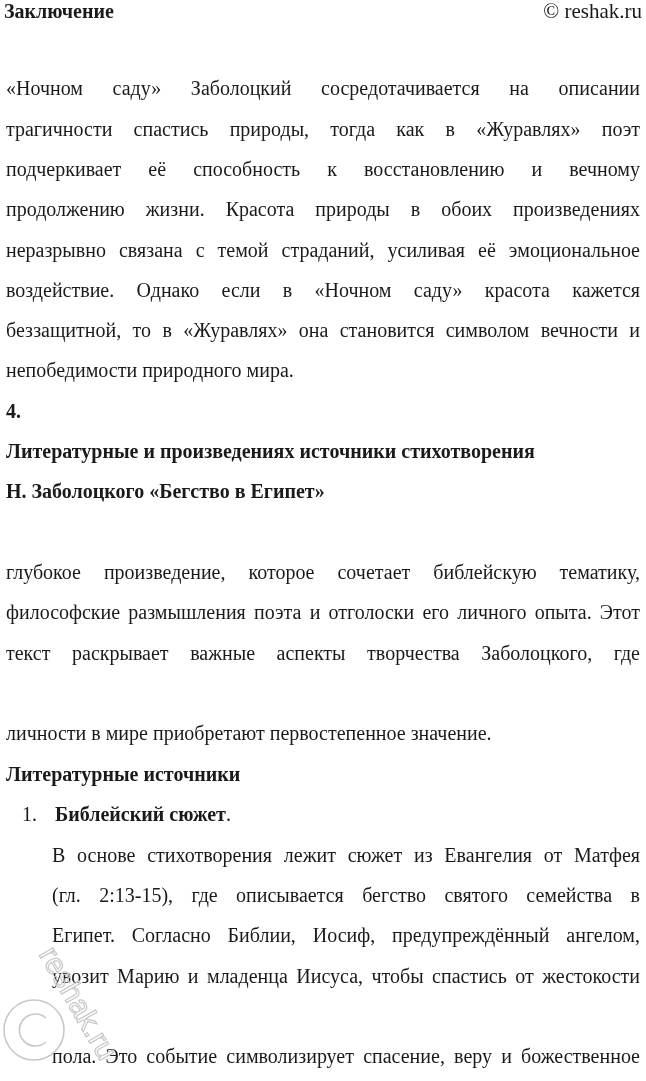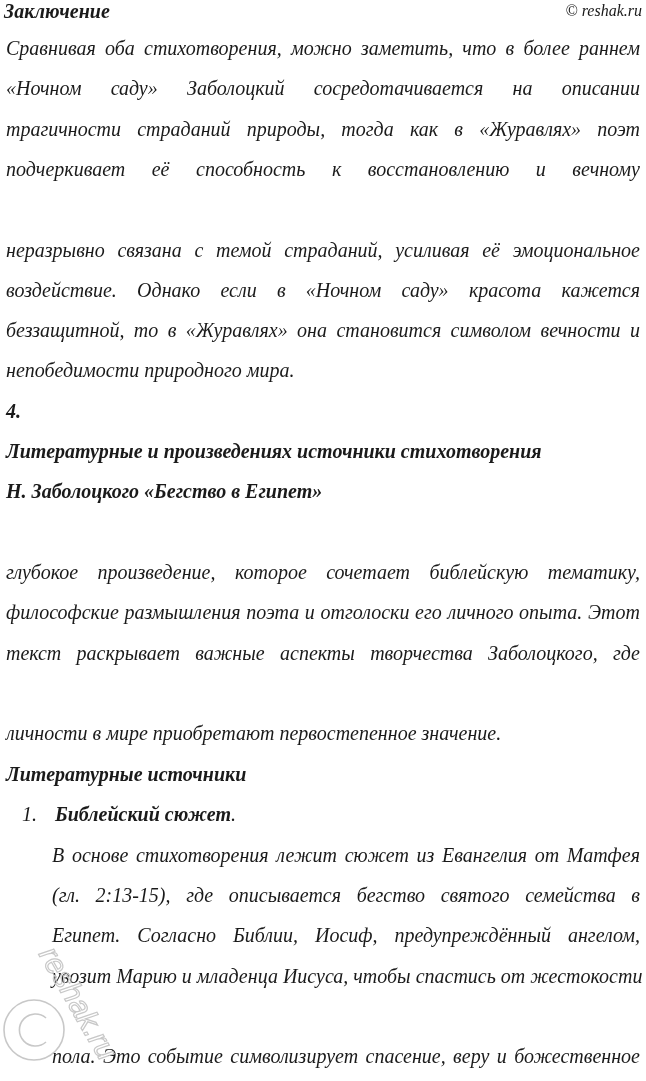--- a/index.html
+++ b/index.html
@@ -1,47 +1,47 @@
 <!DOCTYPE html>
 <html><head>
 <meta charset="utf-8">
 <style>
   html, body { margin: 0; padding: 0; background: #ffffff; }
   body {
     width: 646px; height: 1081px; overflow: hidden; position: relative;
     font-family: "Liberation Serif", "DejaVu Serif", serif;
     color: #1a1a1a;
   }
-  .page { position: absolute; left: 0; top: 0; width: 646px; height: 1021px; font-style: italic; }
+  .page { position: absolute; left: 0; top: 0; width: 646px; height: 1021px; }
   .line {
     position: absolute; left: 6px; right: 6px;
     font-size: 20px; line-height: 24px; white-space: nowrap;
   }
   .just { text-align: justify; text-align-last: justify; }
   .bold { font-weight: bold; }
   .top-title { position: absolute; left: 4px; top: 0px; font-size: 20px; line-height: 22px; font-weight: bold; }
-  .brand { position: absolute; right: 4px; top: 0px; font-size: 16px; line-height: 22px; }
+  .brand { position: absolute; right: 4px; top: 0px; font-size: 21px; line-height: 22px; }
   .indent { left: 52px; }
   .watermark {
     position: absolute; left: -4px; top: 930px; width: 150px; height: 150px;
     pointer-events: none;
   }
 </style>
 </head>
 <body>
 
 <div class="page">
 
   <div class="top-title">Заключение</div>
   <div class="brand">© reshak.ru</div>
 
-  <div class="line just" style="top:36px">Сравнивая оба стихотворения, можно заметить, что в более раннем</div>
   <div class="line just" style="top:76px">«Ночном саду» Заболоцкий сосредотачивается на описании</div>
-  <div class="line just" style="top:117px">трагичности страданий природы, тогда как в «Журавлях» поэт</div>
+  <div class="line just" style="top:117px">трагичности спастись природы, тогда как в «Журавлях» поэт</div>
   <div class="line just" style="top:157px">подчеркивает её способность к восстановлению и вечному</div>
+  <div class="line just" style="top:197px">продолжению жизни. Красота природы в обоих произведениях</div>
   <div class="line just" style="top:238px">неразрывно связана с темой страданий, усиливая её эмоциональное</div>
   <div class="line just" style="top:318px">беззащитной, то в «Журавлях» она становится символом вечности и</div>
   <div class="line just" style="top:278px">воздействие. Однако если в «Ночном саду» красота кажется</div>
   <div class="line" style="top:358px">непобедимости природного мира.</div>
 
   <div class="line bold" style="top:399px">4.</div>
   <div class="line bold" style="top:439px">Литературные и произведениях источники стихотворения</div>
   <div class="line bold" style="top:479px">Н. Заболоцкого «Бегство в Египет»</div>
 
   <div class="line just" style="top:560px">глубокое произведение, которое сочетает библейскую тематику,</div>

